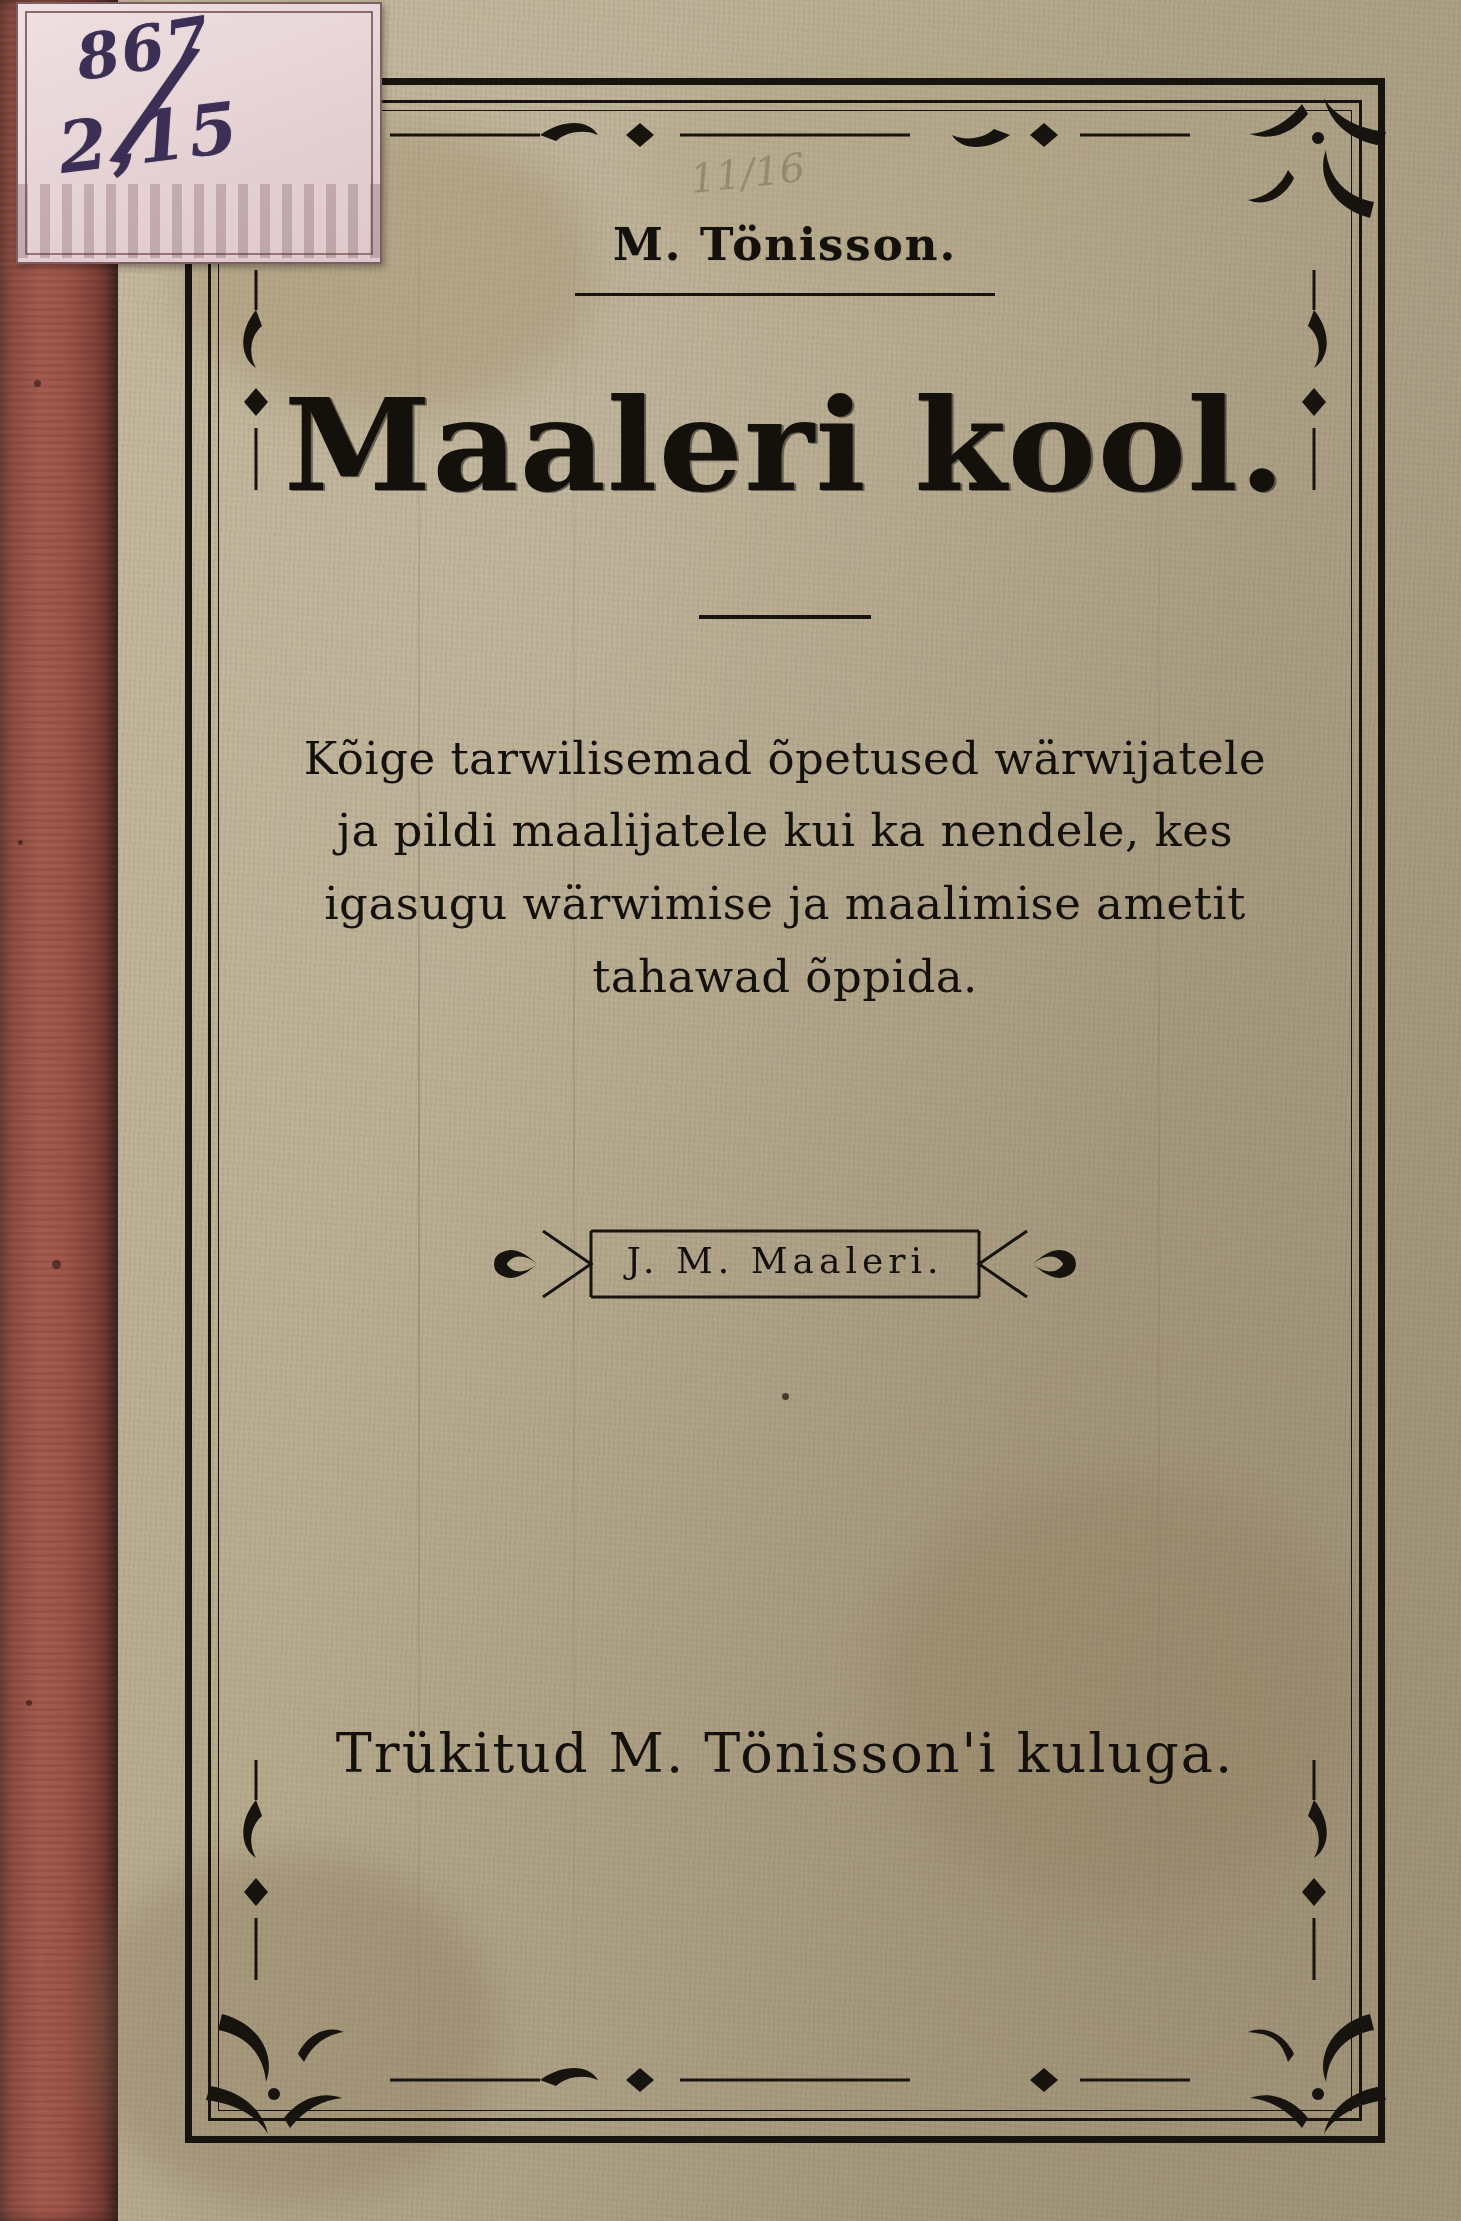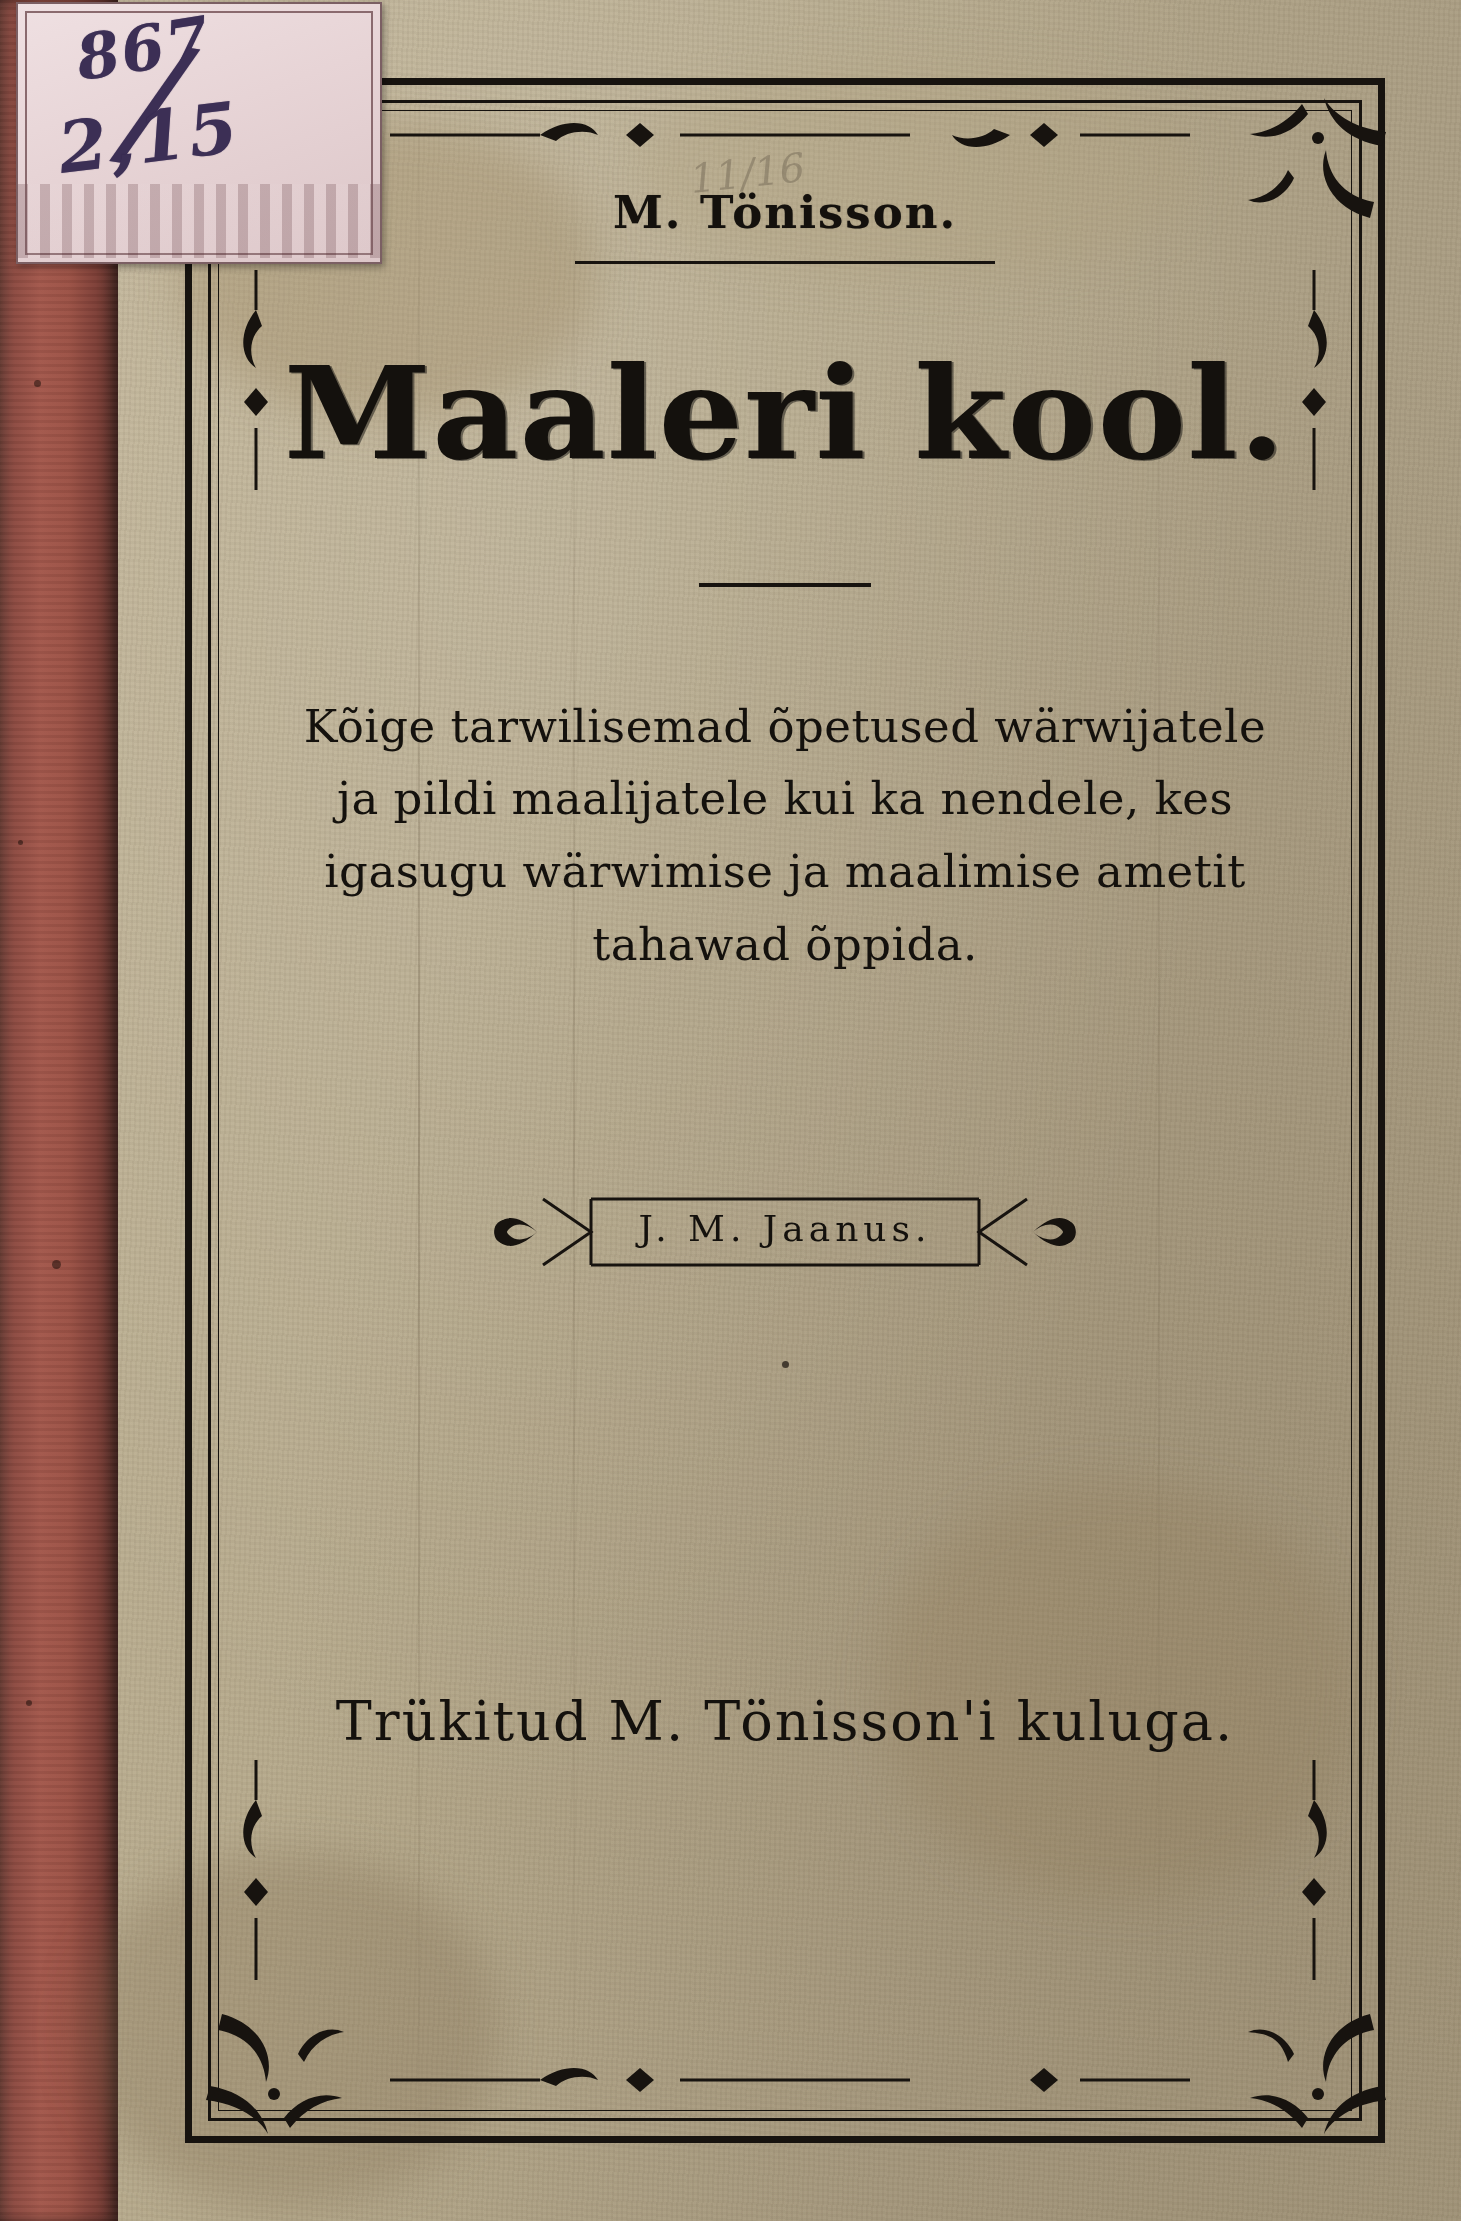--- a/index.html
+++ b/index.html
@@ -124,21 +124,21 @@
     width: 1050px;
     text-align: center;
     color: #14110d;
   }
 
   .author {
     font-family: "DejaVu Serif", serif;
     font-size: 45px;
     letter-spacing: 2px;
     font-weight: 700;
-    margin-top: 76px;
+    margin-top: 108px;
     text-shadow: 0 0 1px rgba(0,0,0,.35);
   }
   .author-rule {
     width: 420px;
     height: 3px;
     background: #17130f;
     margin: 22px auto 0;
   }
 
   .title {
@@ -396,21 +396,21 @@
         <path d="M72 55 C52 74 36 72 30 58 C26 46 40 38 50 46 C42 44 38 52 44 58 C52 66 64 62 72 55 Z" fill="#17130f"></path>
         <path d="M568 55 C588 36 604 38 610 52 C614 64 600 72 590 64 C598 66 602 58 596 52 C588 44 576 48 568 55 Z" fill="#17130f"></path>
         <path d="M568 55 C588 74 604 72 610 58 C614 46 600 38 590 46 C598 44 602 52 596 58 C588 66 576 62 568 55 Z" fill="#17130f"></path>
         <path d="M78 22 L126 55 L78 88" fill="none" stroke="#17130f" stroke-width="3"></path>
         <path d="M562 22 L514 55 L562 88" fill="none" stroke="#17130f" stroke-width="3"></path>
         <path d="M126 22 H514" stroke="#17130f" stroke-width="3" fill="none"></path>
         <path d="M126 88 H514" stroke="#17130f" stroke-width="3" fill="none"></path>
         <path d="M126 22 V88" stroke="#17130f" stroke-width="3" fill="none"></path>
         <path d="M514 22 V88" stroke="#17130f" stroke-width="3" fill="none"></path>
       </svg>
-      <div class="printer-name">J. M. Jaanus.</div>
+      <div class="printer-name">J. M. Maaleri.</div>
     </div>
 
     <div class="dot"></div>
 
     <div class="imprint">Trükitud M. Tönisson'i kuluga.</div>
   </div>
 
   <div class="label">
     <div class="label-ink ink-num">867</div>
     <div class="label-ink ink-slash">/</div>

